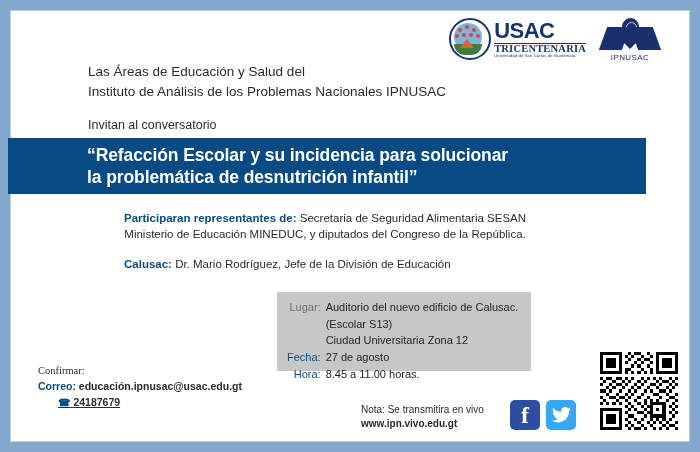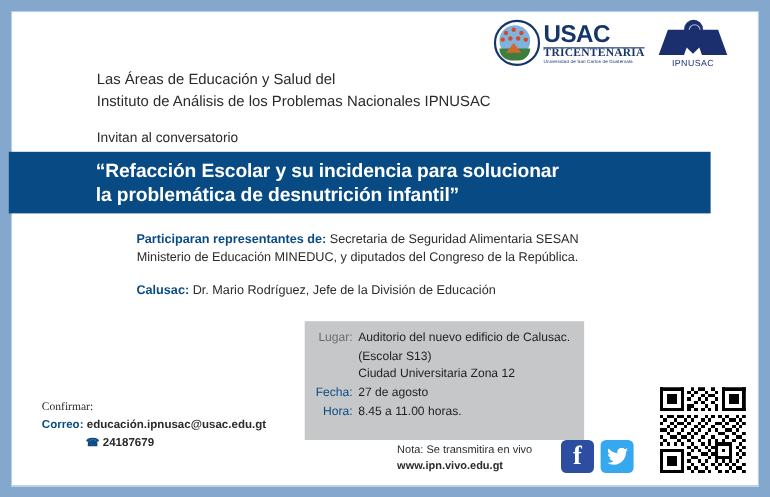--- a/index.html
+++ b/index.html
@@ -224,21 +224,21 @@
     color: #0a4b84;
     font-weight: bold;
   }
 
   
   .infobox {
     position: absolute;
     left: 277px;
     top: 292px;
     width: 254px;
-    height: 108px;
+    height: 79px;
     background: #c6c7c9;
   }
   .infotable {
     position: absolute;
     left: 10px;
     top: 8px;
     border-collapse: collapse;
     font-size: 11px;
     color: #1f1f1f;
   }
@@ -260,21 +260,21 @@
     position: absolute;
     left: 38px;
     top: 363px;
     font-size: 10.5px;
     color: #2b2b2b;
     line-height: 1.5;
   }
   .confirm .c-title { font-weight: normal; font-family: Liberation Serif, serif; }
   .confirm .c-row { font-weight: bold; }
   .confirm .c-key { color: #0a4b84; }
-  .confirm .c-phone { margin-left: 40px; }
+  .confirm .c-phone { margin-left: 20px; text-decoration: underline; }
   .phone-icon { color: #0a4b84; font-size: 10px; }
 
   
   .nota {
     position: absolute;
     left: 361px;
     top: 403px;
     font-size: 10px;
     color: #2b2b2b;
     line-height: 1.4;

